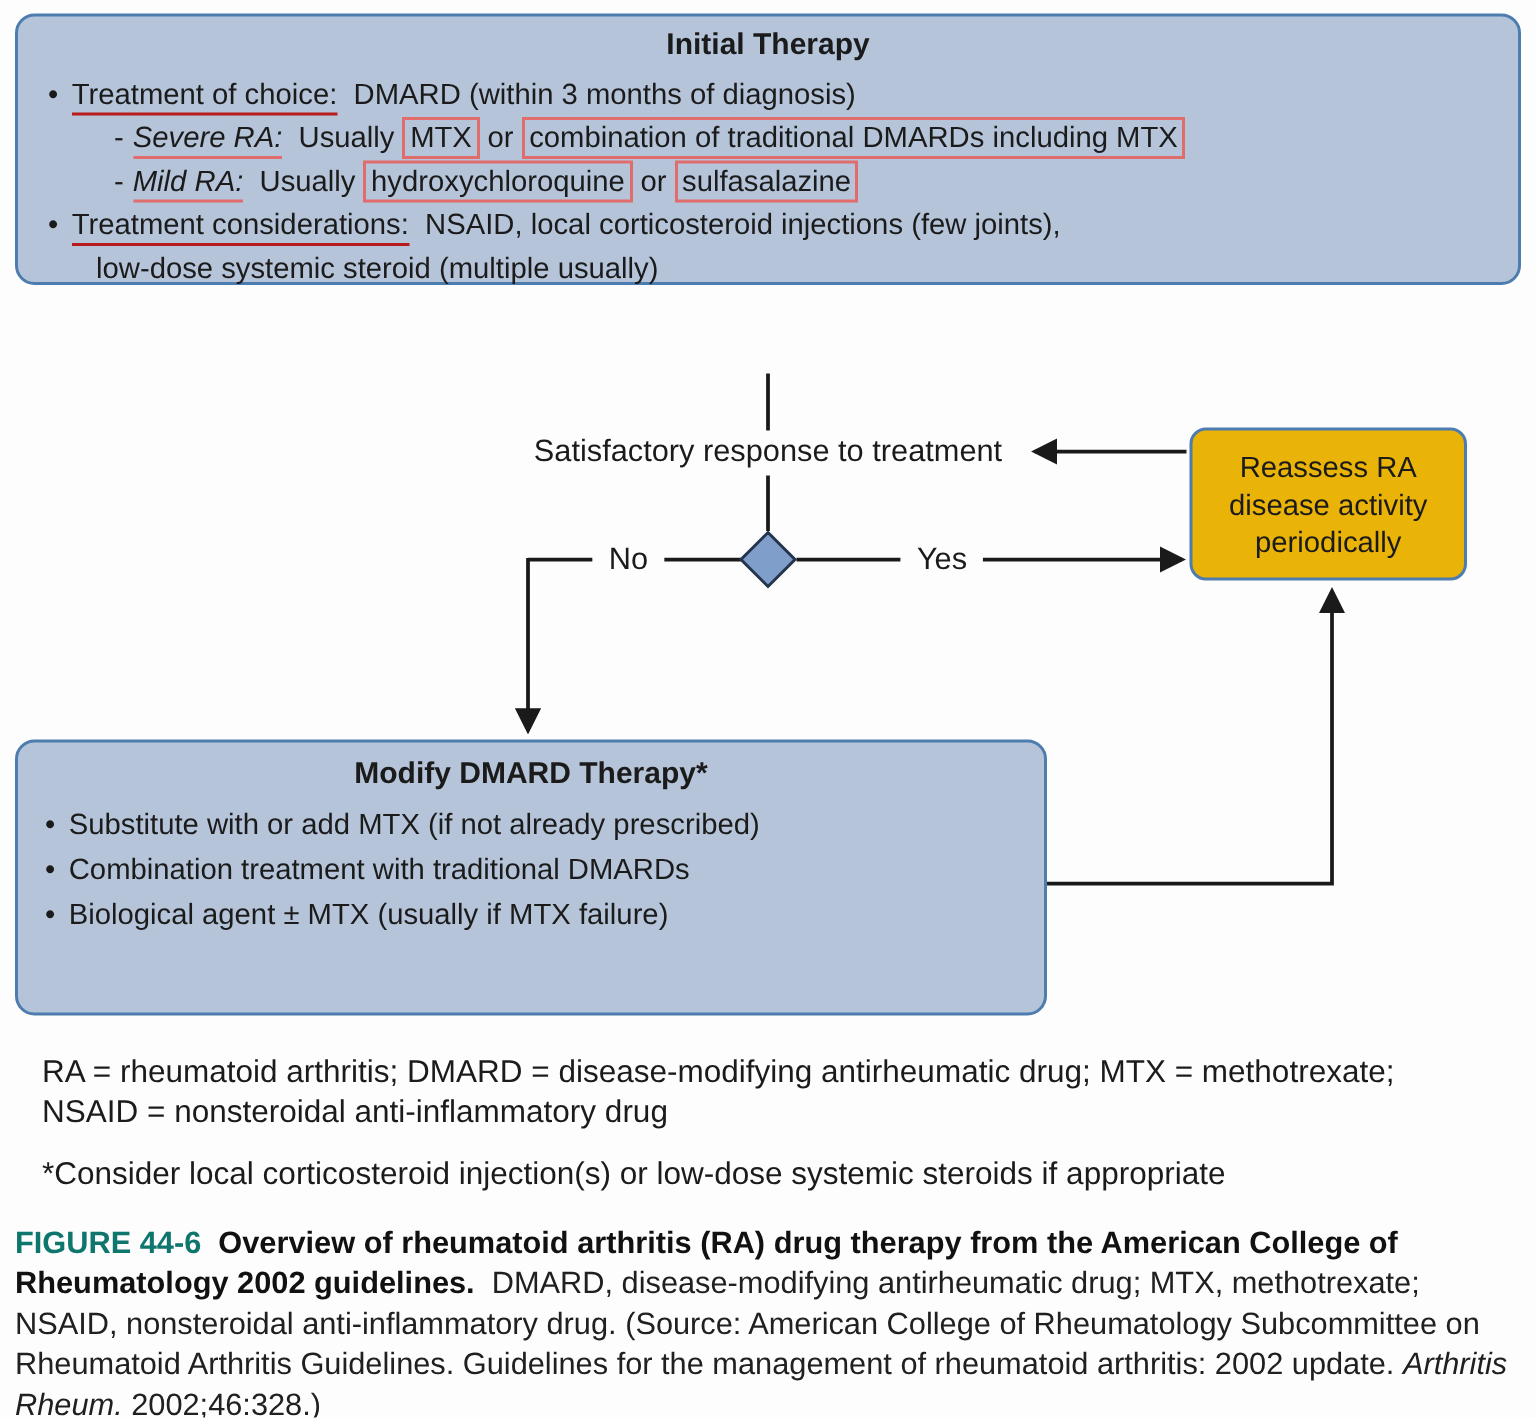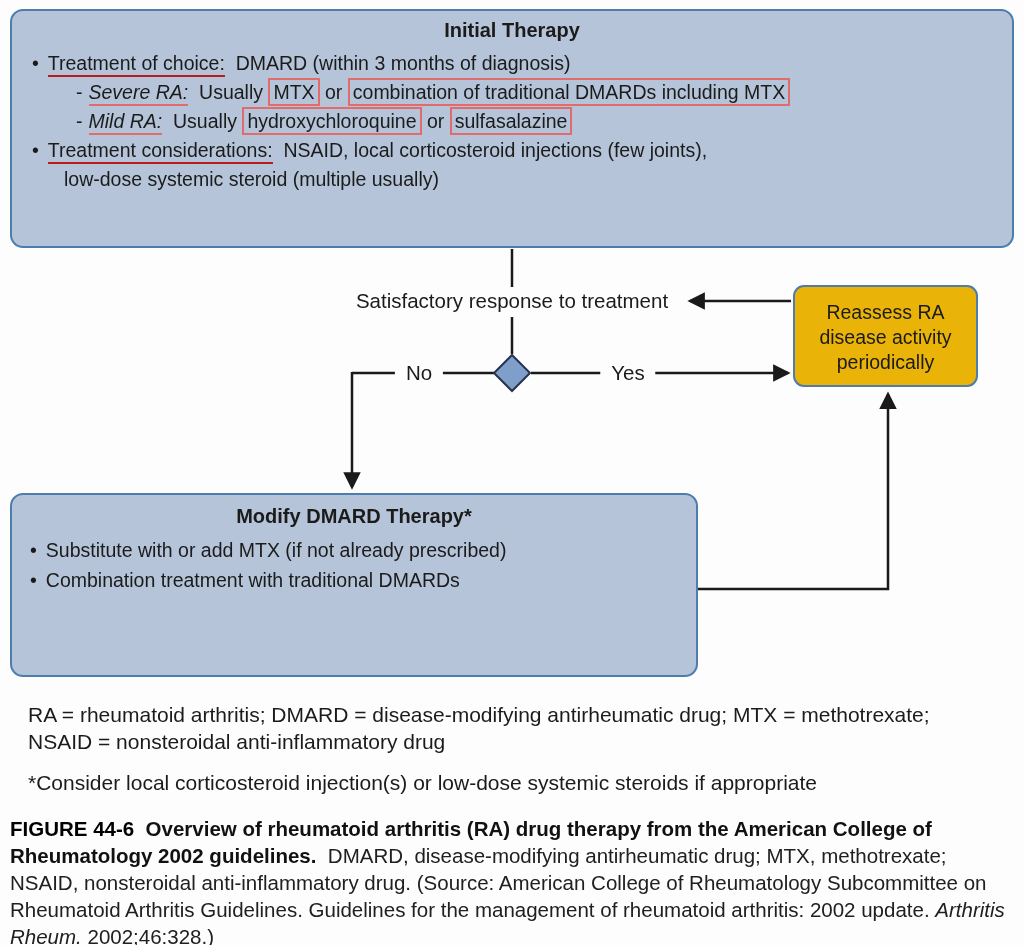--- a/index.html
+++ b/index.html
@@ -23,21 +23,21 @@
     z-index: 1;
   }
   
   .flow-box {
     position: absolute;
     background: #b5c4d9;
     border: 2px solid #4d7caf;
     border-radius: 13px;
     z-index: 2;
   }
-  #initial-box { left: 10px; top: 9px; width: 1004px; height: 239px; padding: 8px 20px 0 20px; }
+  #initial-box { left: 10px; top: 9px; width: 1004px; height: 181px; padding: 8px 20px 0 20px; }
   #modify-box  { left: 10px; top: 493px; width: 688px; height: 184px; padding: 10px 18px 0 18px; }
   #reassess-box {
     left: 793px; top: 285px; width: 185px; height: 102px;
     background: #eab308;
     border-radius: 11px;
     padding-top: 13px;
     text-align: center;
     font-size: 19.5px;
     line-height: 25px;
   }
@@ -97,21 +97,21 @@
   #asterisk-note { top: 769px; }
   #caption {
     position: absolute;
     left: 10px; top: 815px;
     width: 1006px;
     font-size: 20.5px;
     line-height: 27px;
     z-index: 2;
     color: #202020;
   }
-  .fig-label { color: #000000; font-weight: bold; margin-top: 18px; }
+  .fig-label { color: #0f766e; font-weight: bold; margin-top: 18px; }
   .fig-bold  { font-weight: bold; color: #111; }
   .fig-italic { font-style: italic; }
 </style>
 </head>
 <body>
 
 <div id="stage">
 
   <svg id="flow-svg" viewBox="0 0 1024 945" xmlns="http://www.w3.org/2000/svg">
     <defs>
@@ -167,20 +167,23 @@
   </div>
 
   <div id="modify-box" class="flow-box">
     <div class="box-title">Modify DMARD Therapy*</div>
     <div class="mb-item">
       <span class="bullet">•</span><span>Substitute with or add MTX (if not already prescribed)</span>
     </div>
     <div class="mb-item">
       <span class="bullet">•</span><span>Combination treatment with traditional DMARDs</span>
     </div>
+    <div class="mb-item">
+      <span class="bullet">•</span><span>Biological agent ± MTX (usually if MTX failure)</span>
+    </div>
   </div>
 
   <div id="abbr-note" class="footnote">
     <div>RA = rheumatoid arthritis; DMARD = disease-modifying antirheumatic drug; MTX = methotrexate;</div>
     <div>NSAID = nonsteroidal anti-inflammatory drug</div>
   </div>
   <div id="asterisk-note" class="footnote">*Consider local corticosteroid injection(s) or low-dose systemic steroids if appropriate</div>
 
   <div id="caption">
     <span class="fig-label">FIGURE 44-6</span><span class="fig-bold">&nbsp; Overview of rheumatoid arthritis (RA) drug therapy from the American College of Rheumatology 2002 guidelines.</span><span>&nbsp; DMARD, disease-modifying antirheumatic drug; MTX, methotrexate; NSAID, nonsteroidal anti-inflammatory drug. (Source: American College of Rheumatology Subcommittee on Rheumatoid Arthritis Guidelines. Guidelines for the management of rheumatoid arthritis: 2002 update. </span><span class="fig-italic">Arthritis Rheum.</span><span> 2002;46:328.)</span>

